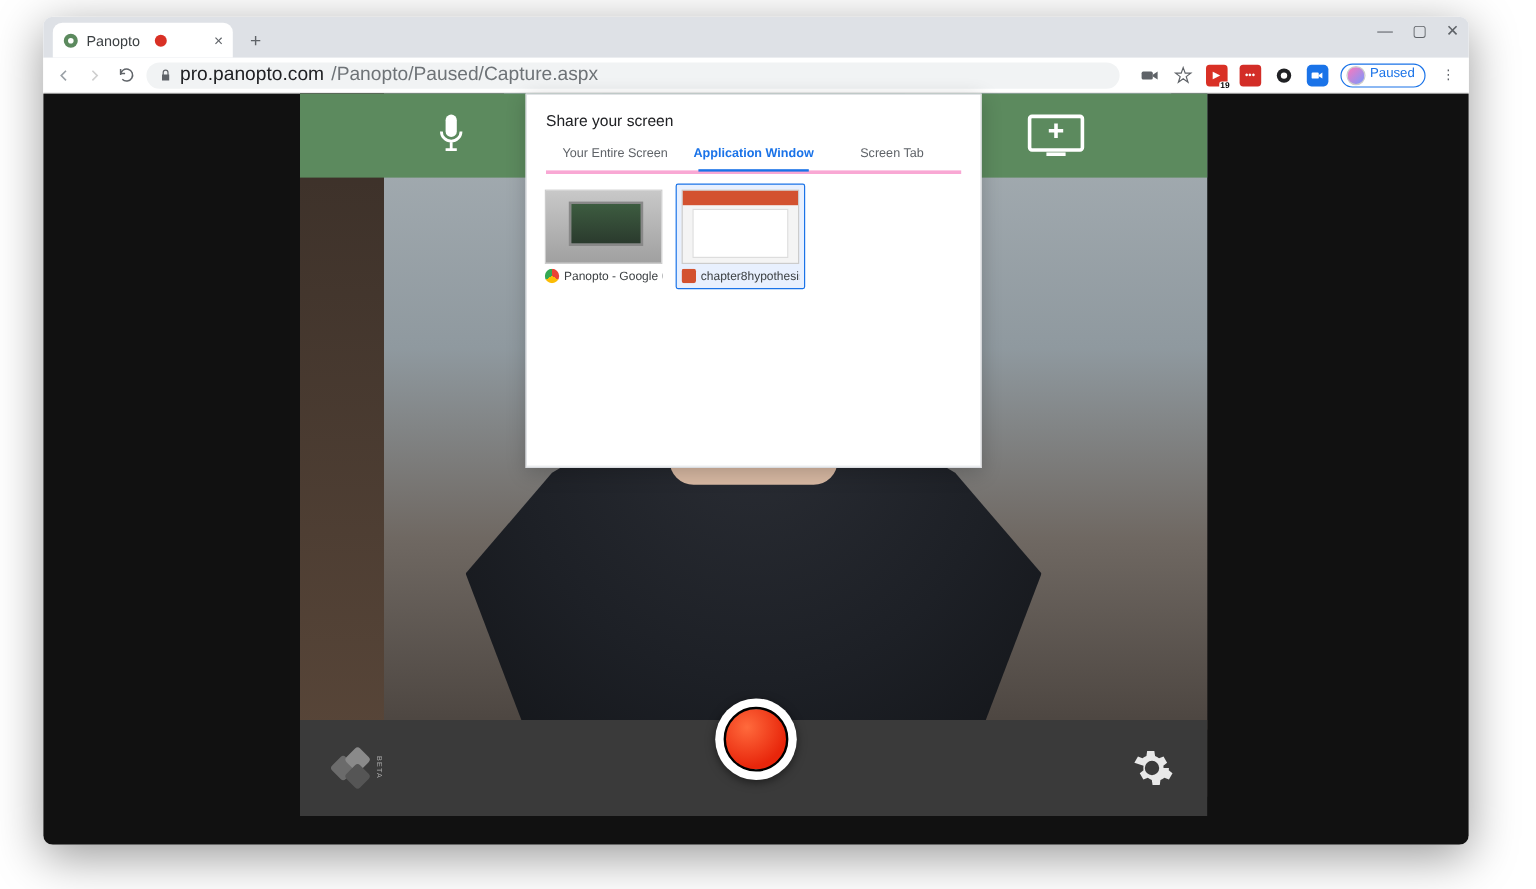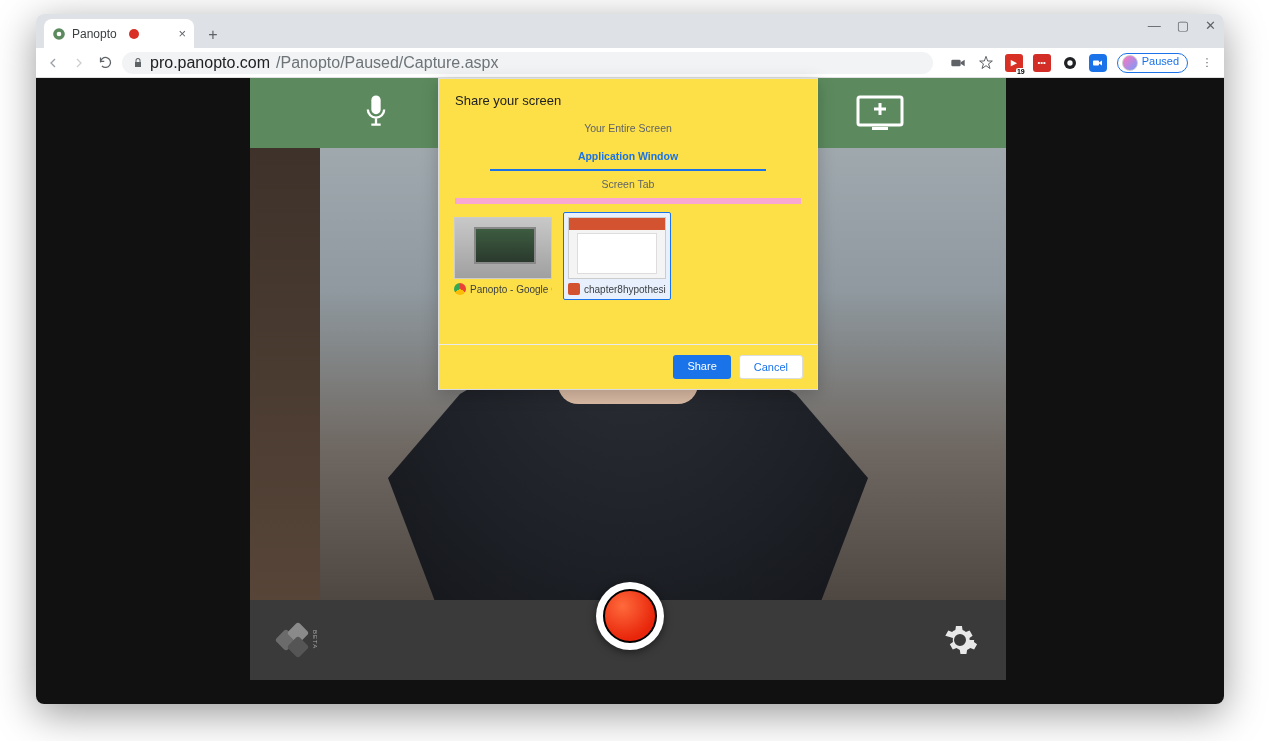--- a/index.html
+++ b/index.html
@@ -45,25 +45,25 @@
     background: #e2ccc0; clip-path: polygon(20% 0, 80% 0, 100% 100%, 0 100%); }
 
   .green-bar { position: absolute; left: 214px; top: 0; width: 756px; height: 70px; background: #5c8a5e; display: flex; }
   .gb-cell { flex: 1; display: flex; align-items: center; justify-content: center; position: relative; }
   .gb-cell svg { fill: #fff; }
 
   .bottom-bar { position: absolute; left: 214px; bottom: 24px; width: 756px; height: 80px; background: #3a3a3a; display: flex; align-items: center; justify-content: space-between; padding: 0 28px; }
   .record-btn { position: absolute; left: 50%; bottom: 54px; transform: translateX(-50%); width: 68px; height: 68px; border-radius: 50%; background: #fff; display: flex; align-items: center; justify-content: center; box-shadow: 0 2px 8px rgba(0,0,0,0.5); }
   .record-inner { width: 54px; height: 54px; border-radius: 50%; background: radial-gradient(circle at 35% 30%, #ff6a3c, #e8260b 70%); border: 2px solid #000; }
 
-  .dialog { position: absolute; left: 402px; top: 0; width: 380px; height: 312px; background: #fde047; border: 1px solid #dadce0; box-shadow: 0 4px 16px rgba(0,0,0,0.2); display: flex; flex-direction: column; }
+  .dialog { position: absolute; left: 402px; top: 0; width: 380px; height: 312px; background: #ffffff; border: 1px solid #dadce0; box-shadow: 0 4px 16px rgba(0,0,0,0.2); display: flex; flex-direction: column; }
   .dlg-pad { padding: 14px 16px 0 16px; }
   .dlg-title { font-size: 13px; color: #202124; margin-bottom: 6px; }
   .dlg-sub { font-size: 10.5px; color: #5f6368; }
-  .dlg-tabs { display: flex; border-bottom: 6px solid #f9a8d4; margin-top: 4px; flex-direction: column; }
+  .dlg-tabs { display: flex; border-bottom: 3px solid #f9a8d4; margin-top: 4px; }
   .dlg-tab { flex: 1; text-align: center; padding: 8px 4px; font-size: 10.5px; color: #5f6368; cursor: pointer; }
   .dlg-tab.active { color: #1a73e8; font-weight: 700; position: relative; }
   .dlg-tab.active::after { content: ''; position: absolute; left: 10%; right: 10%; bottom: -1px; height: 2px; background: #1a73e8; }
   .dlg-body { flex: 1; padding: 8px 10px; border-bottom: 1px solid #e8eaed; display: flex; gap: 6px; align-items: flex-start; overflow: hidden; }
   .win-thumb { width: 108px; padding: 4px; border: 1px solid transparent; border-radius: 2px; display: flex; flex-direction: column; gap: 4px; cursor: pointer; }
   .win-thumb.selected { border-color: #1a73e8; background: #e8f0fe; }
   .thumb-img { width: 100%; height: 62px; background: #ddd; border: 1px solid #ccc; }
   .thumb-a { background: linear-gradient(#c8c8c8,#a0a0a0); position: relative; }
   .thumb-a::before{content:''; position:absolute; left:20%; top:15%; width:60%; height:55%; background:linear-gradient(#3d5c40,#2a3a2d); border:2px solid #888;}
   .thumb-b { background: #f4f4f4; position: relative;}
@@ -224,20 +224,16 @@
           </div>
         </div>
         <div class="win-thumb selected">
           <div class="thumb-img thumb-b"></div>
           <div class="thumb-label">
             <span class="app-ico" style="background:#d35230"></span>
             <span>chapter8hypothesistes...</span>
           </div>
         </div>
       </div>
-      <div class="dlg-footer">
-        <div class="btn btn-primary">Share</div>
-        <div class="btn btn-secondary">Cancel</div>
-      </div>
     </div>
 
   </div>
 </div>
 
 </body></html>

